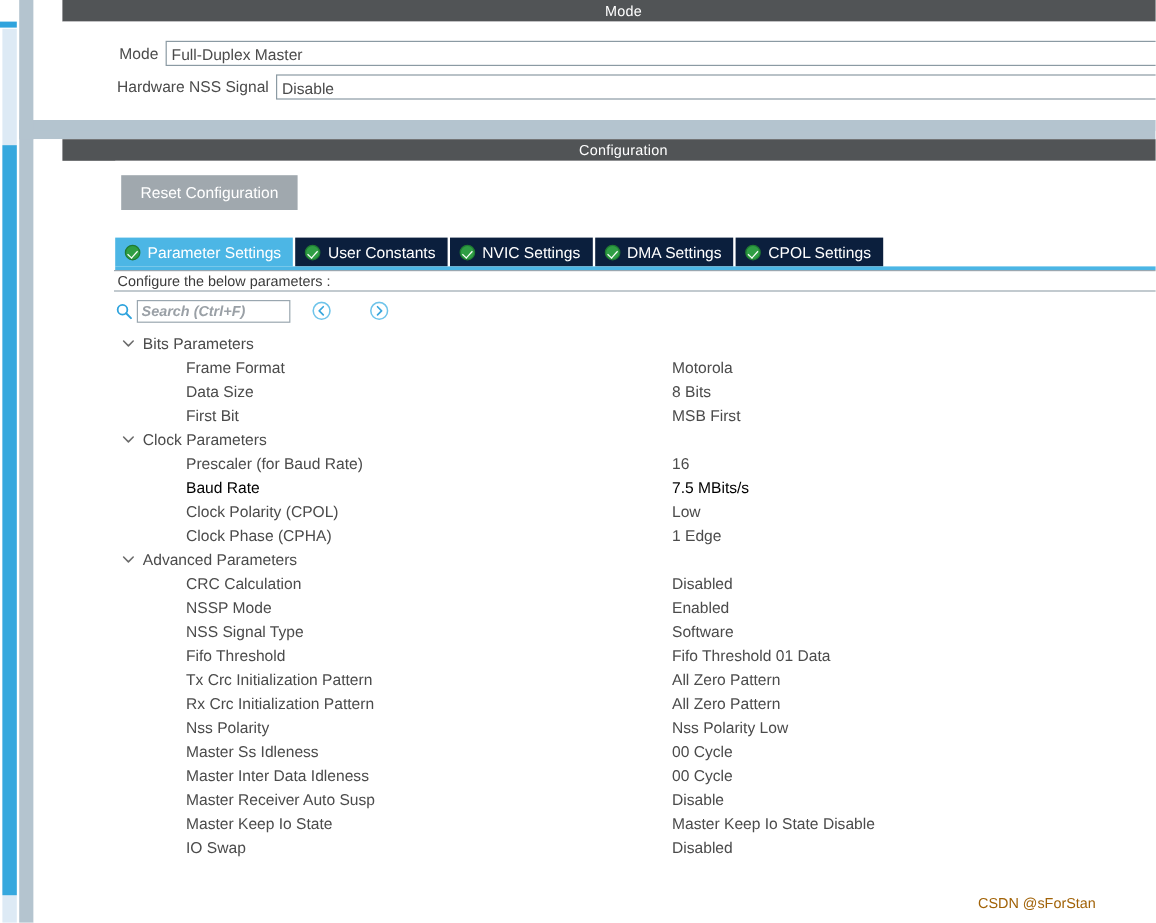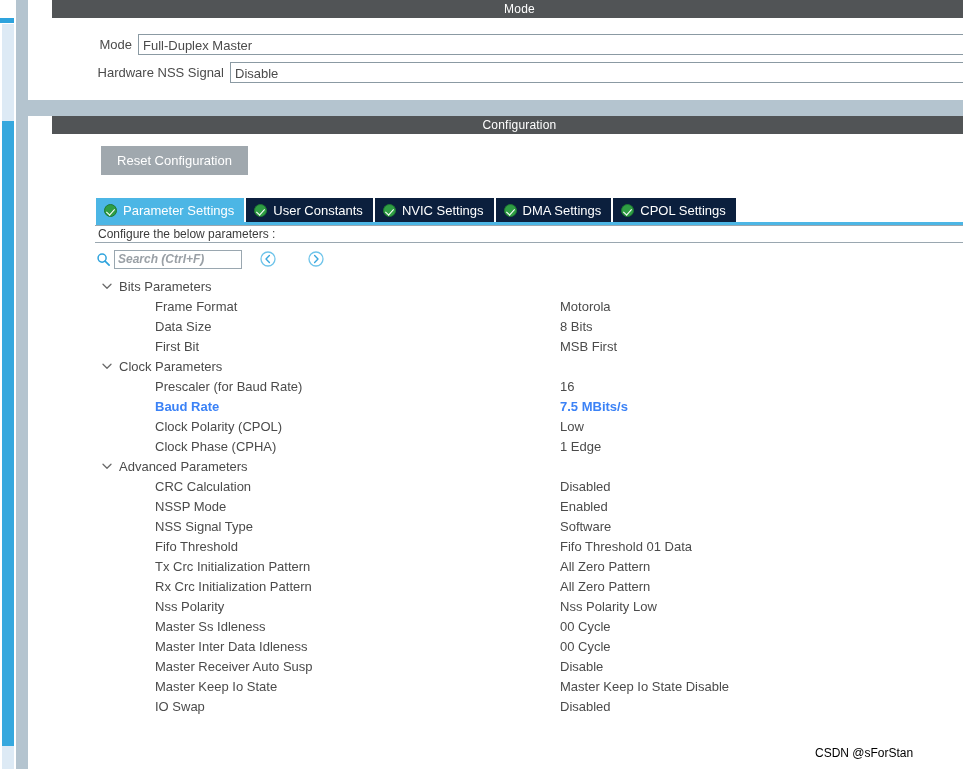--- a/index.html
+++ b/index.html
@@ -271,28 +271,28 @@
   .tree-row .pname {
     padding-left: 59px;
     width: 464px;
     box-sizing: border-box;
     white-space: nowrap;
   }
   .tree-row .pval {
     white-space: nowrap;
   }
   .tree-row.dim .pname,
-  .tree-row.dim .pval { color: #3b82f6; font-weight: bold; }
+  .tree-row.dim .pval { color: #000000; }
 
   
   #watermark {
     position: absolute;
     left: 815px; top: 746px;
     font-size: 12px;
-    color: #000000;
+    color: #a16207;
     white-space: nowrap;
   }
 </style>
 </head>
 <body>
 
 <div id="left-rail">
   <div class="track"></div>
   <div class="top-cap"></div>
   <div class="thumb"></div>

